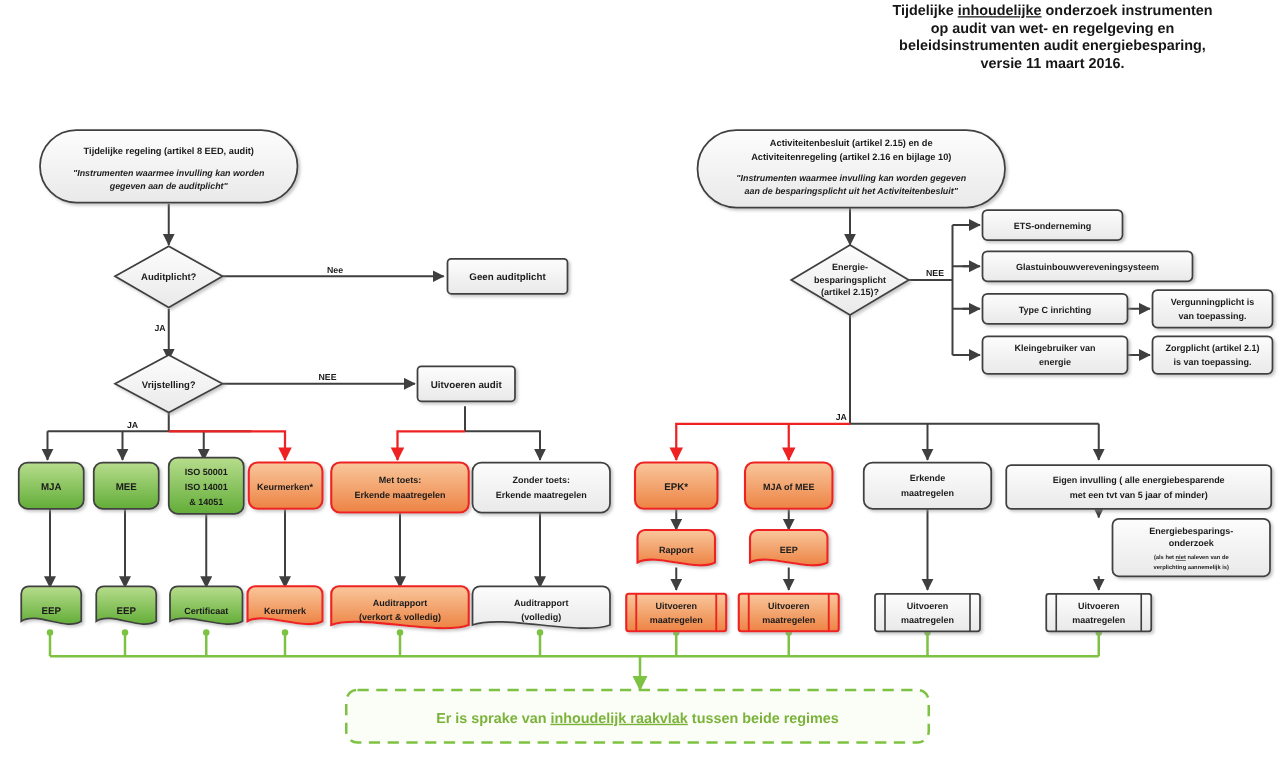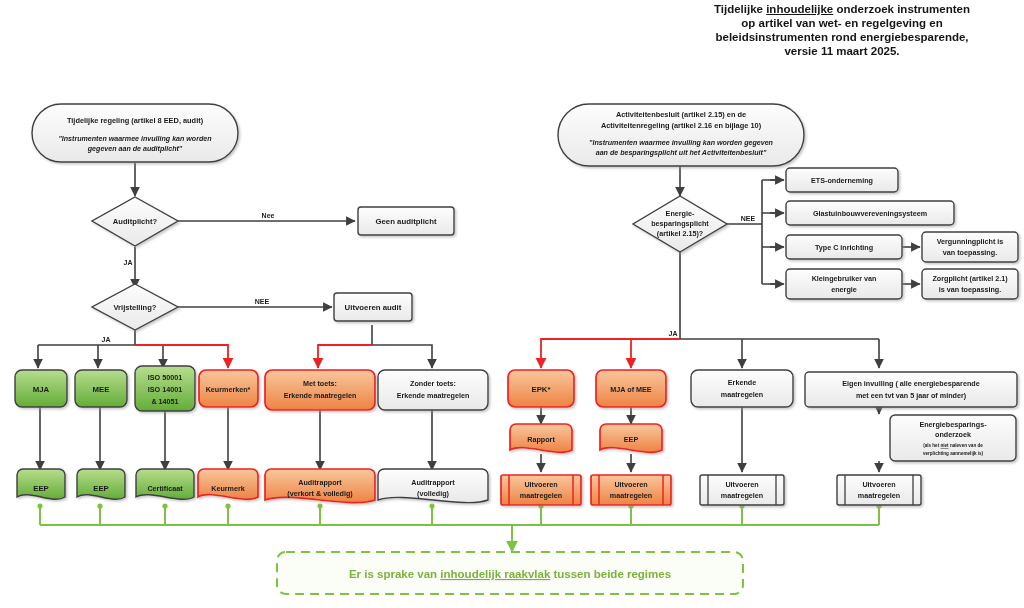--- a/index.html
+++ b/index.html
@@ -26,23 +26,23 @@
   .t-lbl{font-size:7px;font-weight:bold;fill:#1b1b1b;}
   .t-green{font-size:11.5px;font-weight:bold;fill:#7bb33a;}
 </style>
 </head>
 <body>
 
 <div id="stage">
 
   <div class="title">
     <span>Tijdelijke </span><u>inhoudelijke</u><span> onderzoek instrumenten</span><br>
-    <span>op artikel van wet- en regelgeving en</span><br>
-    <span>beleidsinstrumenten rond energiebesparende,</span><br>
-    <span>versie 11 maart 2025.</span>
+    <span>op audit van wet- en regelgeving en</span><br>
+    <span>beleidsinstrumenten audit energiebesparing,</span><br>
+    <span>versie 11 maart 2016.</span>
   </div>
 
   <svg viewBox="0 0 1024 608" xmlns="http://www.w3.org/2000/svg">
     <defs>
       <linearGradient id="gGreen" x1="0" y1="0" x2="0" y2="1">
         <stop offset="0%" stop-color="#b7dd8d"></stop>
           <stop offset="100%" stop-color="#63ad38"></stop>
       </linearGradient>
       <linearGradient id="gOrange" x1="0" y1="0" x2="0" y2="1">
         <stop offset="0%" stop-color="#f9c79c"></stop>

